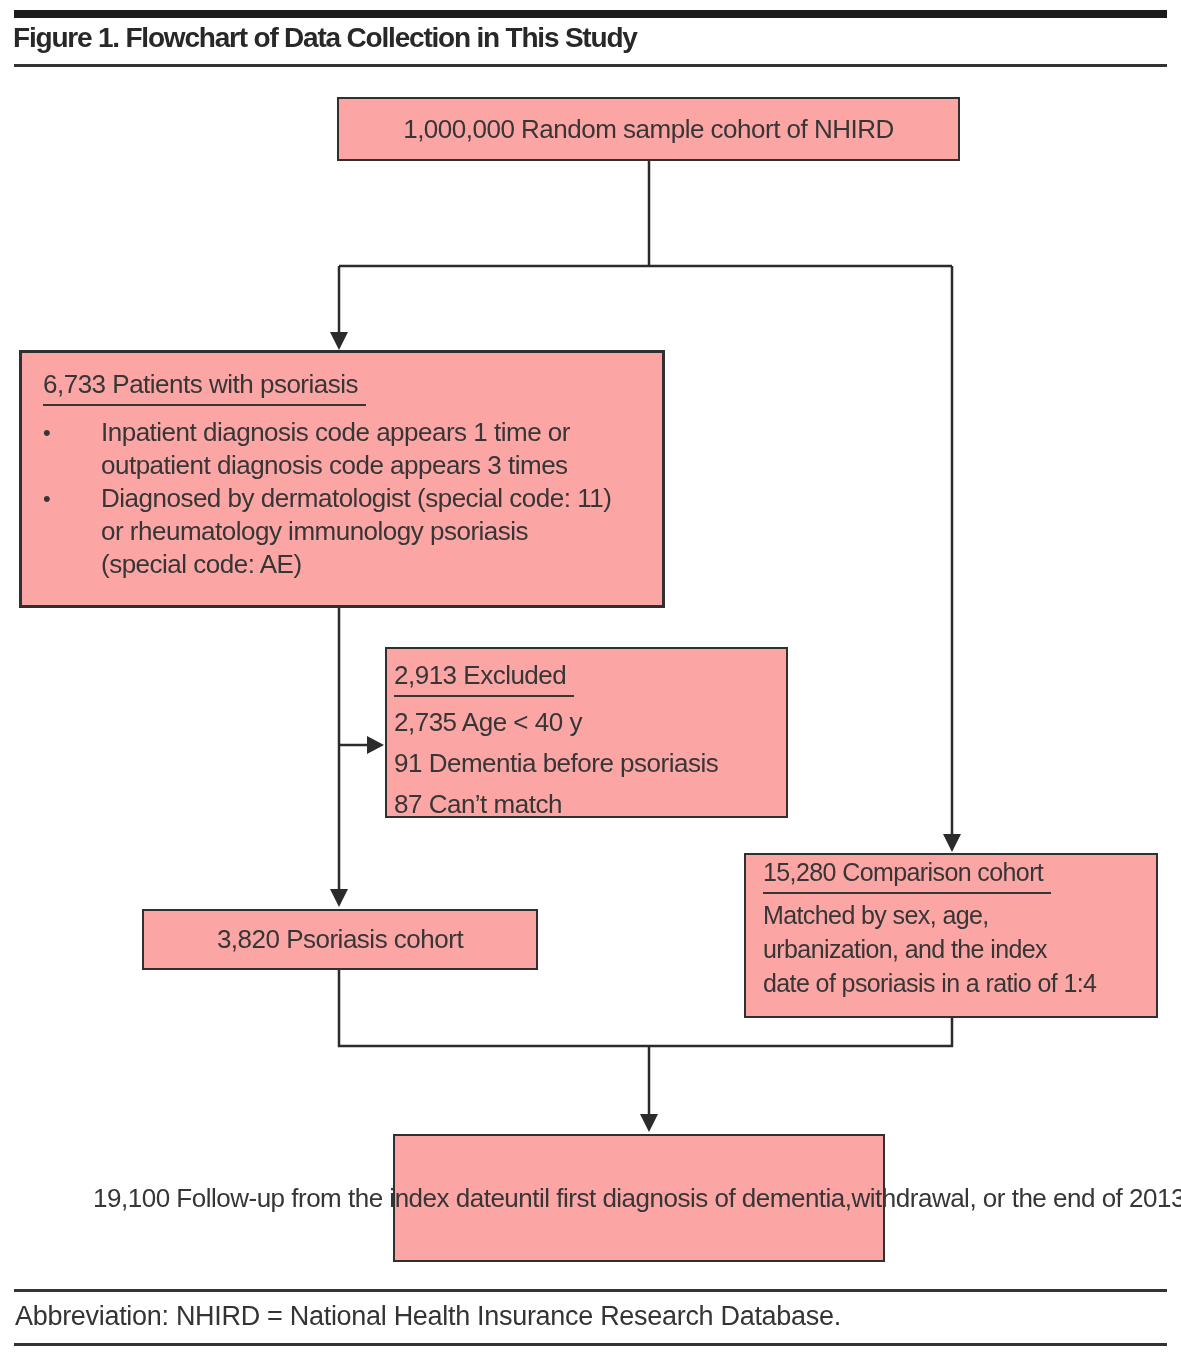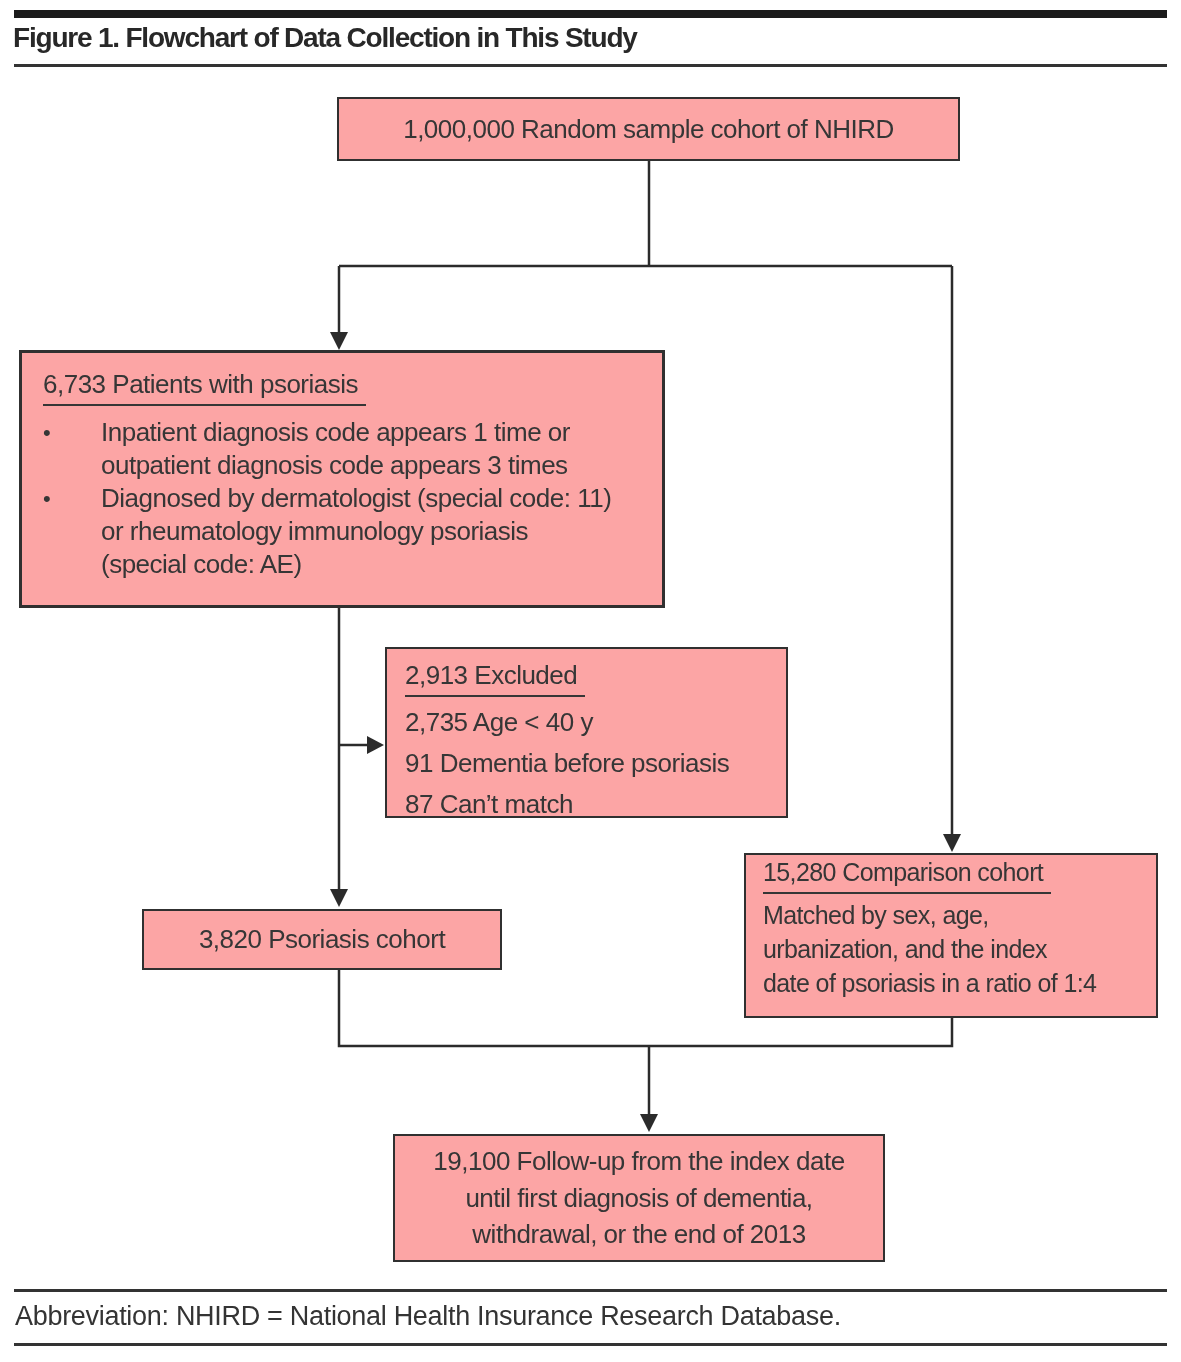--- a/index.html
+++ b/index.html
@@ -30,24 +30,24 @@
   
   .node {
     position:absolute; box-sizing:border-box; z-index:2;
     background:#fca5a5; border:2.5px solid #303030;
     font-size:26px; letter-spacing:-0.5px; color:#363636;
   }
   .node.center { display:flex; align-items:center; justify-content:center; text-align:center; }
 
   .node-nhird      { left:337px; top:97px;   width:623px; height:64px; }
   .node-psoriasis  { left:19px;  top:350px;  width:646px; height:258px; border-width:3px; padding:15px 12px 0 21px; line-height:33px; }
-  .node-excluded   { left:385px; top:647px;  width:403px; height:171px; padding:11px 10px 0 18px; }
-  .node-cohort     { left:142px; top:909px;  width:360px; height:61px; }
+  .node-excluded   { left:385px; top:647px;  width:403px; height:171px; padding:11px 10px 0 7px; }
+  .node-cohort     { left:142px; top:909px;  width:396px; height:61px; }
   .node-comparison { left:744px; top:853px;  width:414px; height:165px; padding:2px 8px 0 17px; font-size:25px; letter-spacing:-0.6px; }
-  .node-followup   { left:393px; top:1134px; width:492px; height:128px; display:flex; flex-direction:column; align-items:center; justify-content:center; line-height:36.5px; }
+  .node-followup   { left:393px; top:1134px; width:492px; height:128px; display:flex; flex-direction:row; align-items:center; justify-content:center; line-height:36.5px; }
   .node-followup div { white-space:nowrap; }
 
   .hdr { display:inline-block; border-bottom:2px solid #363636; padding:0 8px 5px 0; line-height:30px; white-space:nowrap; }
   .node-psoriasis .hdr { margin-bottom:7px; }
   .node-excluded .hdr { margin-bottom:5px; }
   .node-comparison .hdr { margin-bottom:4px; }
 
   .bullets { margin-top:3px; }
   .bullet { display:flex; align-items:flex-start; }
   .bullet .dot { width:18px; flex:0 0 18px; font-size:22px; }

